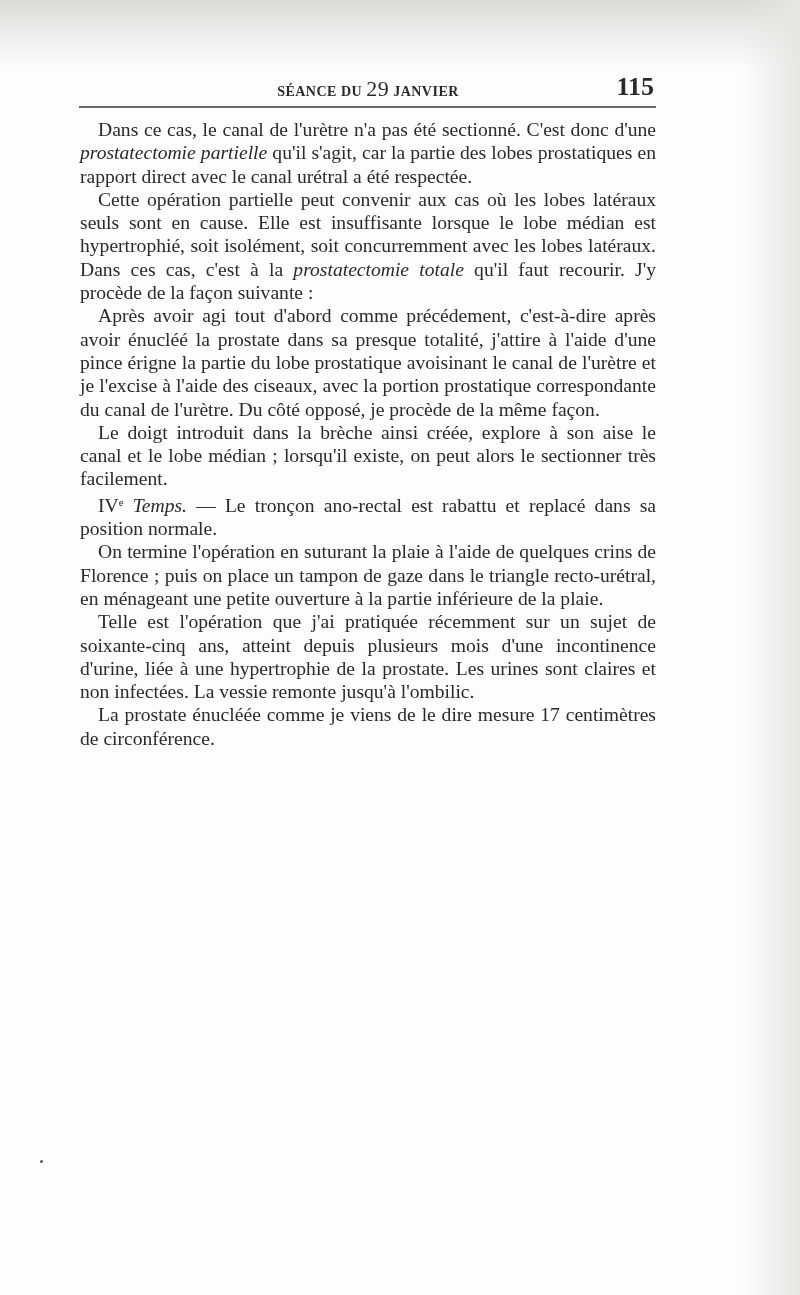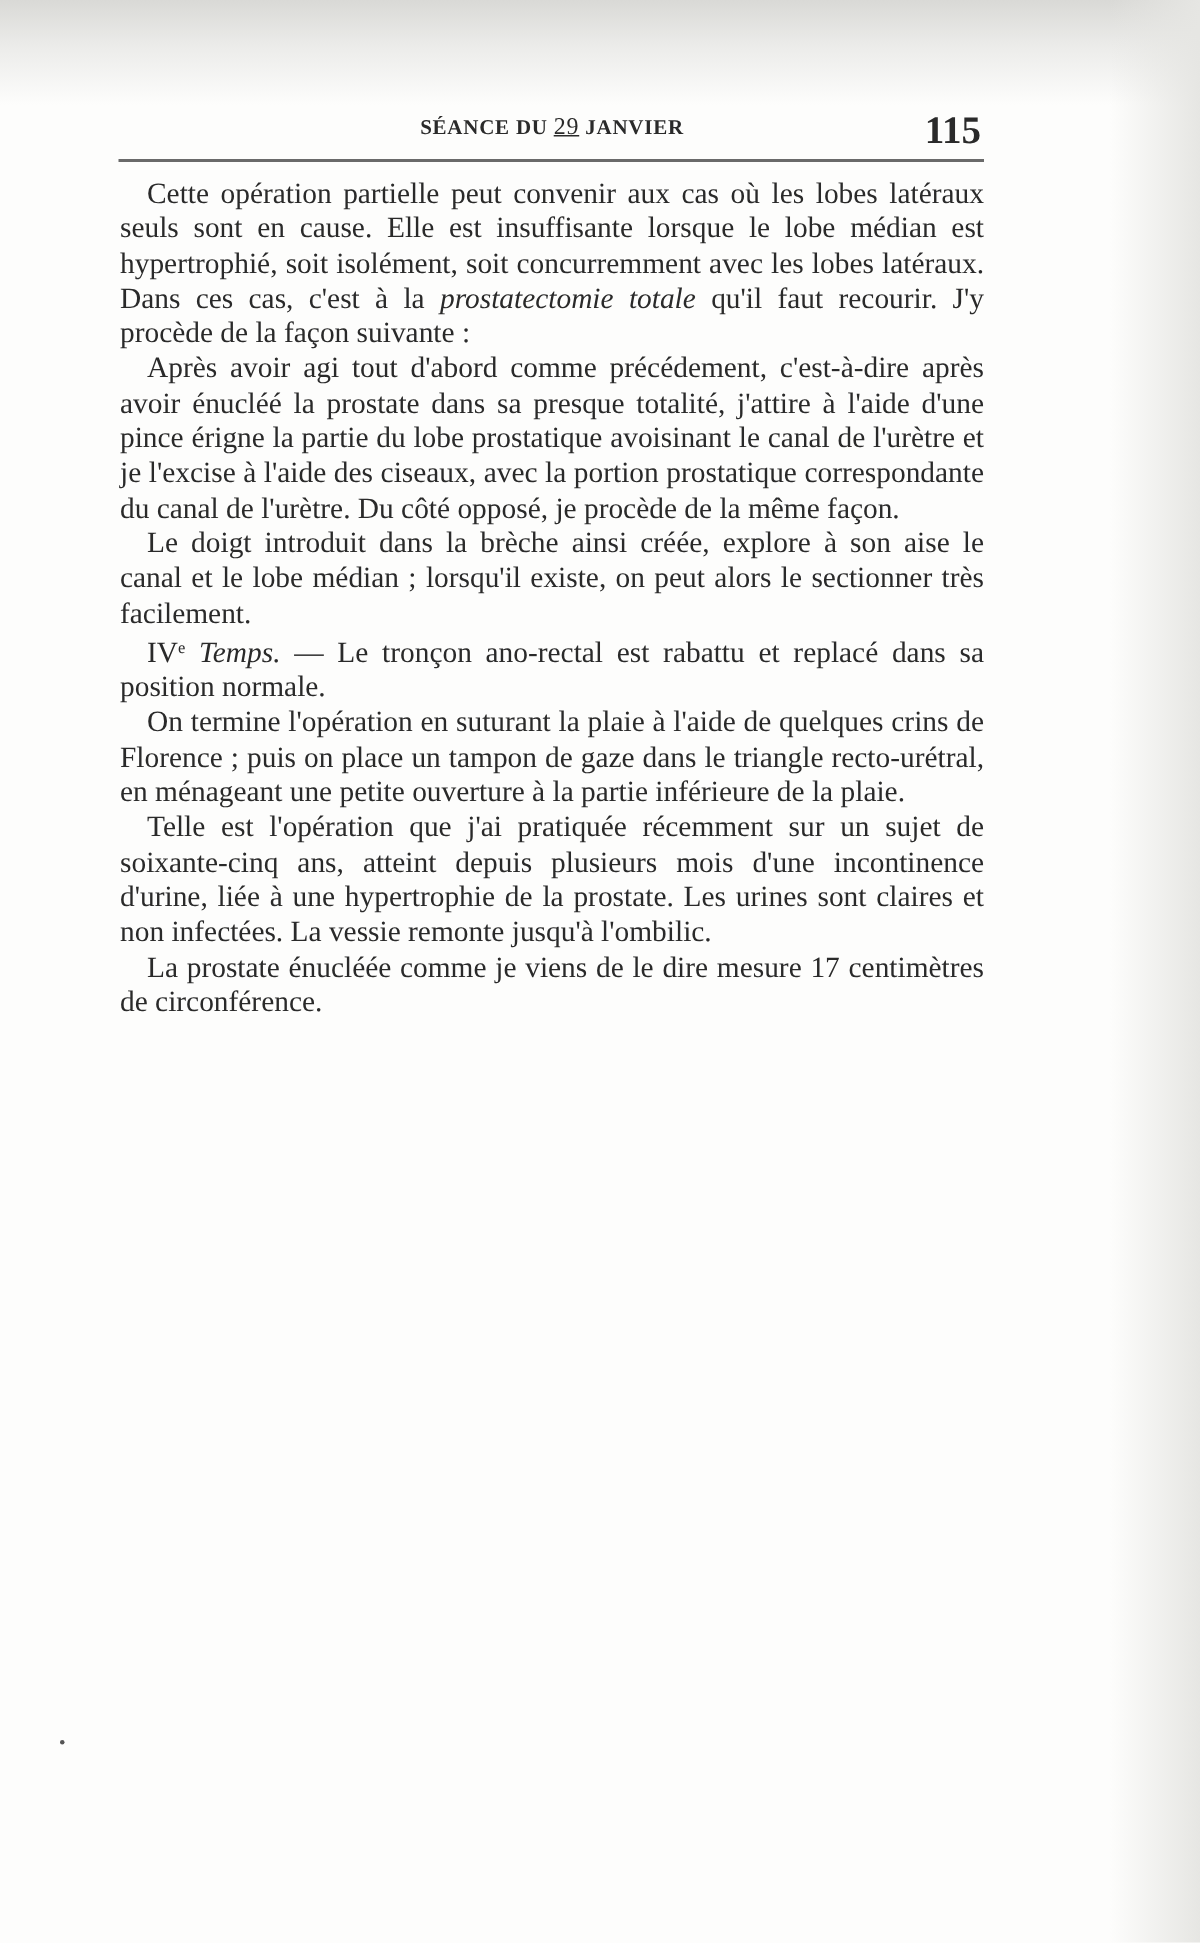--- a/index.html
+++ b/index.html
@@ -19,21 +19,21 @@
       background: linear-gradient(to left, #e6e6e3 0%, rgba(253,253,252,0) 100%);
     }
     .running-head {
       position: absolute; left: 80px; top: 72px; width: 576px; height: 26px;
     }
     .running-title {
       position: absolute; left: 0; right: 0; text-align: center;
       font-size: 14px; letter-spacing: 0.5px; font-weight: bold; top: 4px;
       font-variant: small-caps;
     }
-    .running-title .num { font-size: 16px; font-weight: normal; text-decoration: underline; }
+    .running-title .num { font-size: 22px; font-weight: normal; }
     .page-number {
       position: absolute; right: 2px; top: 0; font-size: 26px; font-weight: bold;
     }
     .head-rule {
       position: absolute; left: 79px; top: 106px; width: 577px; height: 0;
       border-top: 2px solid #6a6a6a;
     }
     .body-text {
       position: absolute; left: 80px; top: 118px; width: 576px;
       font-size: 19.6px; line-height: 23.3px;
@@ -54,20 +54,21 @@
 <div class="page-shade-top"></div>
 <div class="page-shade-right"></div>
 
 <div class="running-head">
   <div class="running-title"><span>SÉANCE DU </span><span class="num">29</span><span> JANVIER</span></div>
   <div class="page-number">115</div>
 </div>
 <div class="head-rule"></div>
 
 <div class="body-text" id="body-text">
+    <p class="indent"><span>Dans ce cas, le canal de l'urètre n'a pas été sectionné. C'est donc d'une </span><em>prostatectomie partielle</em><span> qu'il s'agit, car la partie des lobes prostatiques en rapport direct avec le canal urétral a été respectée.</span></p>
     <p class="indent"><span>Cette opération partielle peut convenir aux cas où les lobes latéraux seuls sont en cause. Elle est insuffisante lorsque le lobe médian est hypertrophié, soit isolément, soit concurremment avec les lobes latéraux. Dans ces cas, c'est à la </span><em>prostatectomie totale</em><span> qu'il faut recourir. J'y procède de la façon suivante :</span></p>
     <p class="indent"><span>Après avoir agi tout d'abord comme précédement, c'est-à-dire après avoir énucléé la prostate dans sa presque totalité, j'attire à l'aide d'une pince érigne la partie du lobe prostatique avoisinant le canal de l'urètre et je l'excise à l'aide des ciseaux, avec la portion prostatique correspondante du canal de l'urètre. Du côté opposé, je procède de la même façon.</span></p>
     <p class="indent"><span>Le doigt introduit dans la brèche ainsi créée, explore à son aise le canal et le lobe médian ; lorsqu'il existe, on peut alors le sectionner très facilement.</span></p>
     <p class="indent"><span>IV</span><span class="sup">e</span><span> </span><em>Temps.</em><span> — Le tronçon ano-rectal est rabattu et replacé dans sa position normale.</span></p>
     <p class="indent"><span>On termine l'opération en suturant la plaie à l'aide de quelques crins de Florence ; puis on place un tampon de gaze dans le triangle recto-urétral, en ménageant une petite ouverture à la partie inférieure de la plaie.</span></p>
     <p class="indent"><span>Telle est l'opération que j'ai pratiquée récemment sur un sujet de soixante-cinq ans, atteint depuis plusieurs mois d'une incontinence d'urine, liée à une hypertrophie de la prostate. Les urines sont claires et non infectées. La vessie remonte jusqu'à l'ombilic.</span></p>
     <p class="indent"><span>La prostate énucléée comme je viens de le dire mesure 17 centimètres de circonférence.</span></p>
   </div>
 
 <div class="margin-dot"></div>

